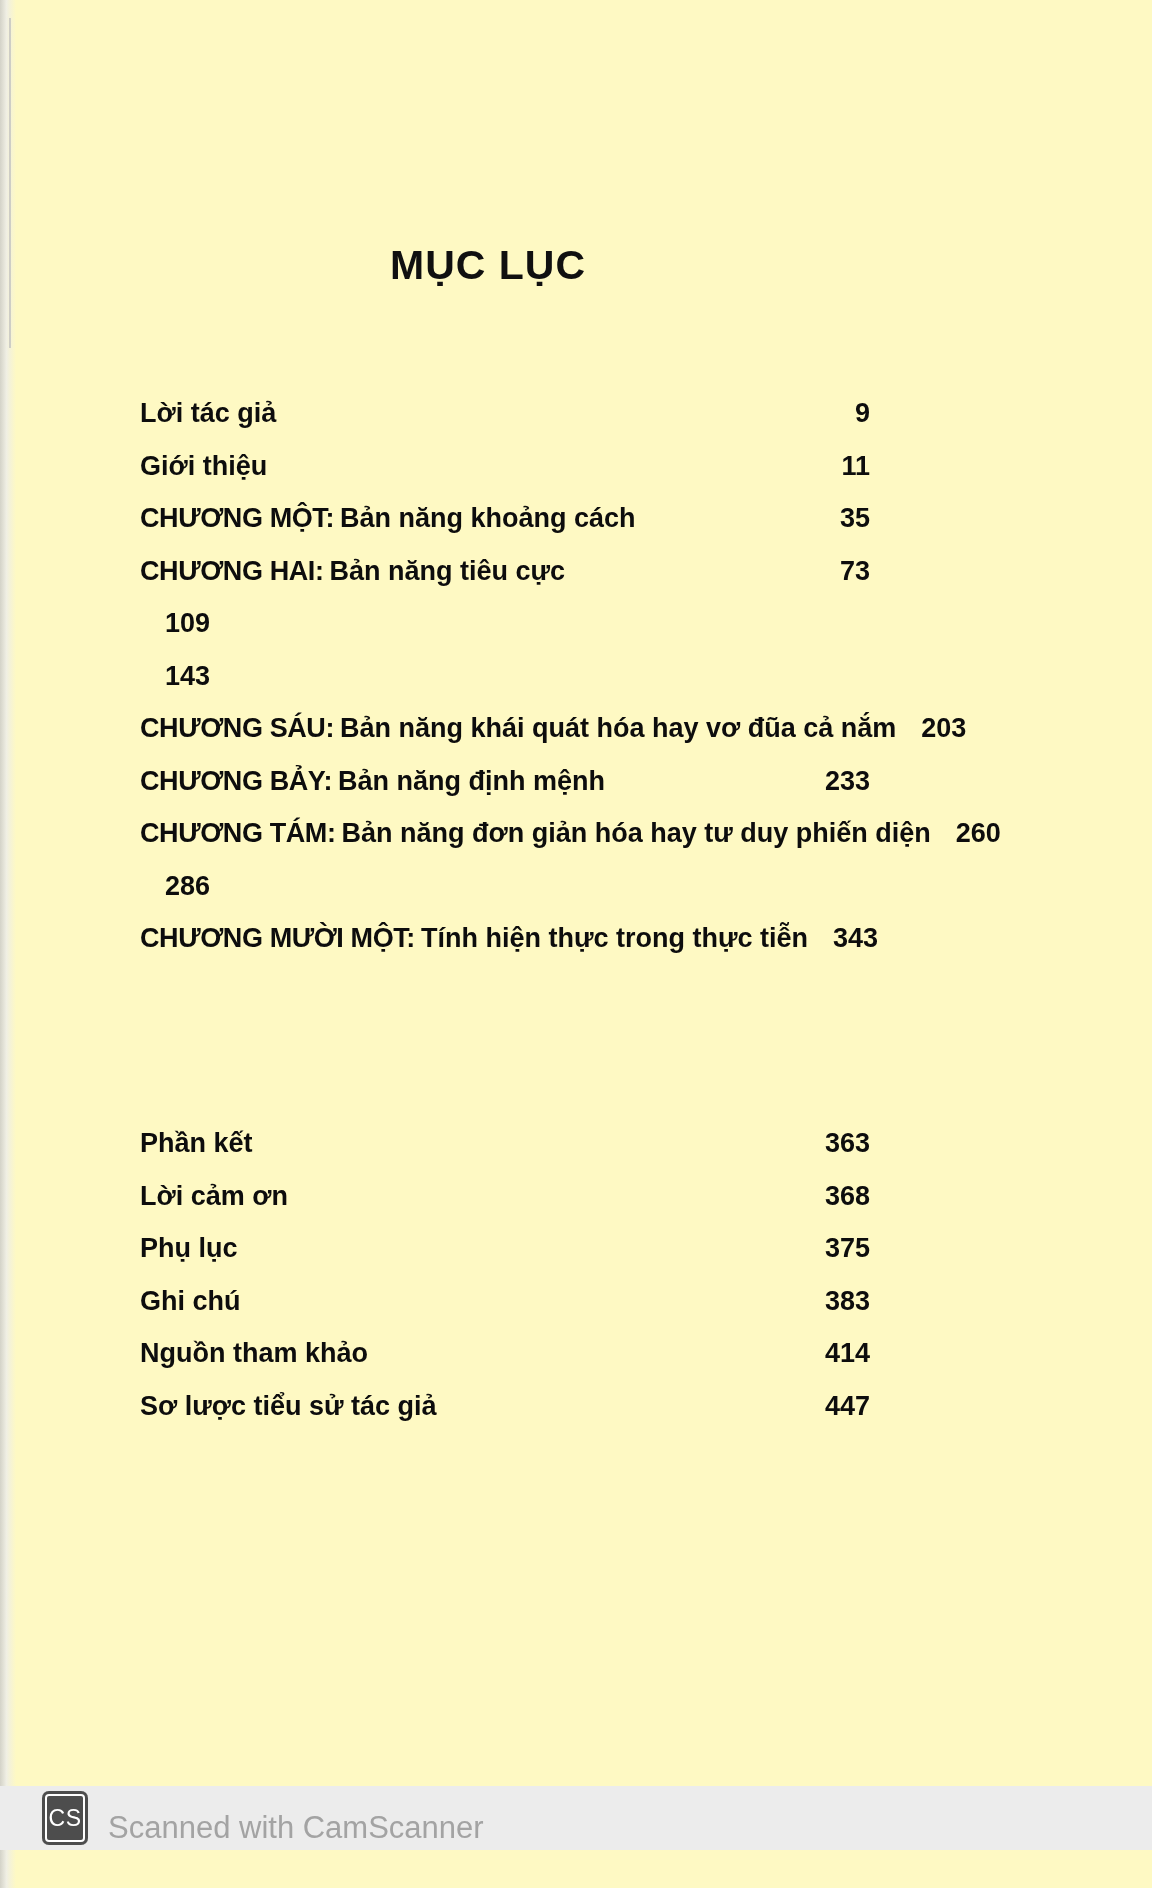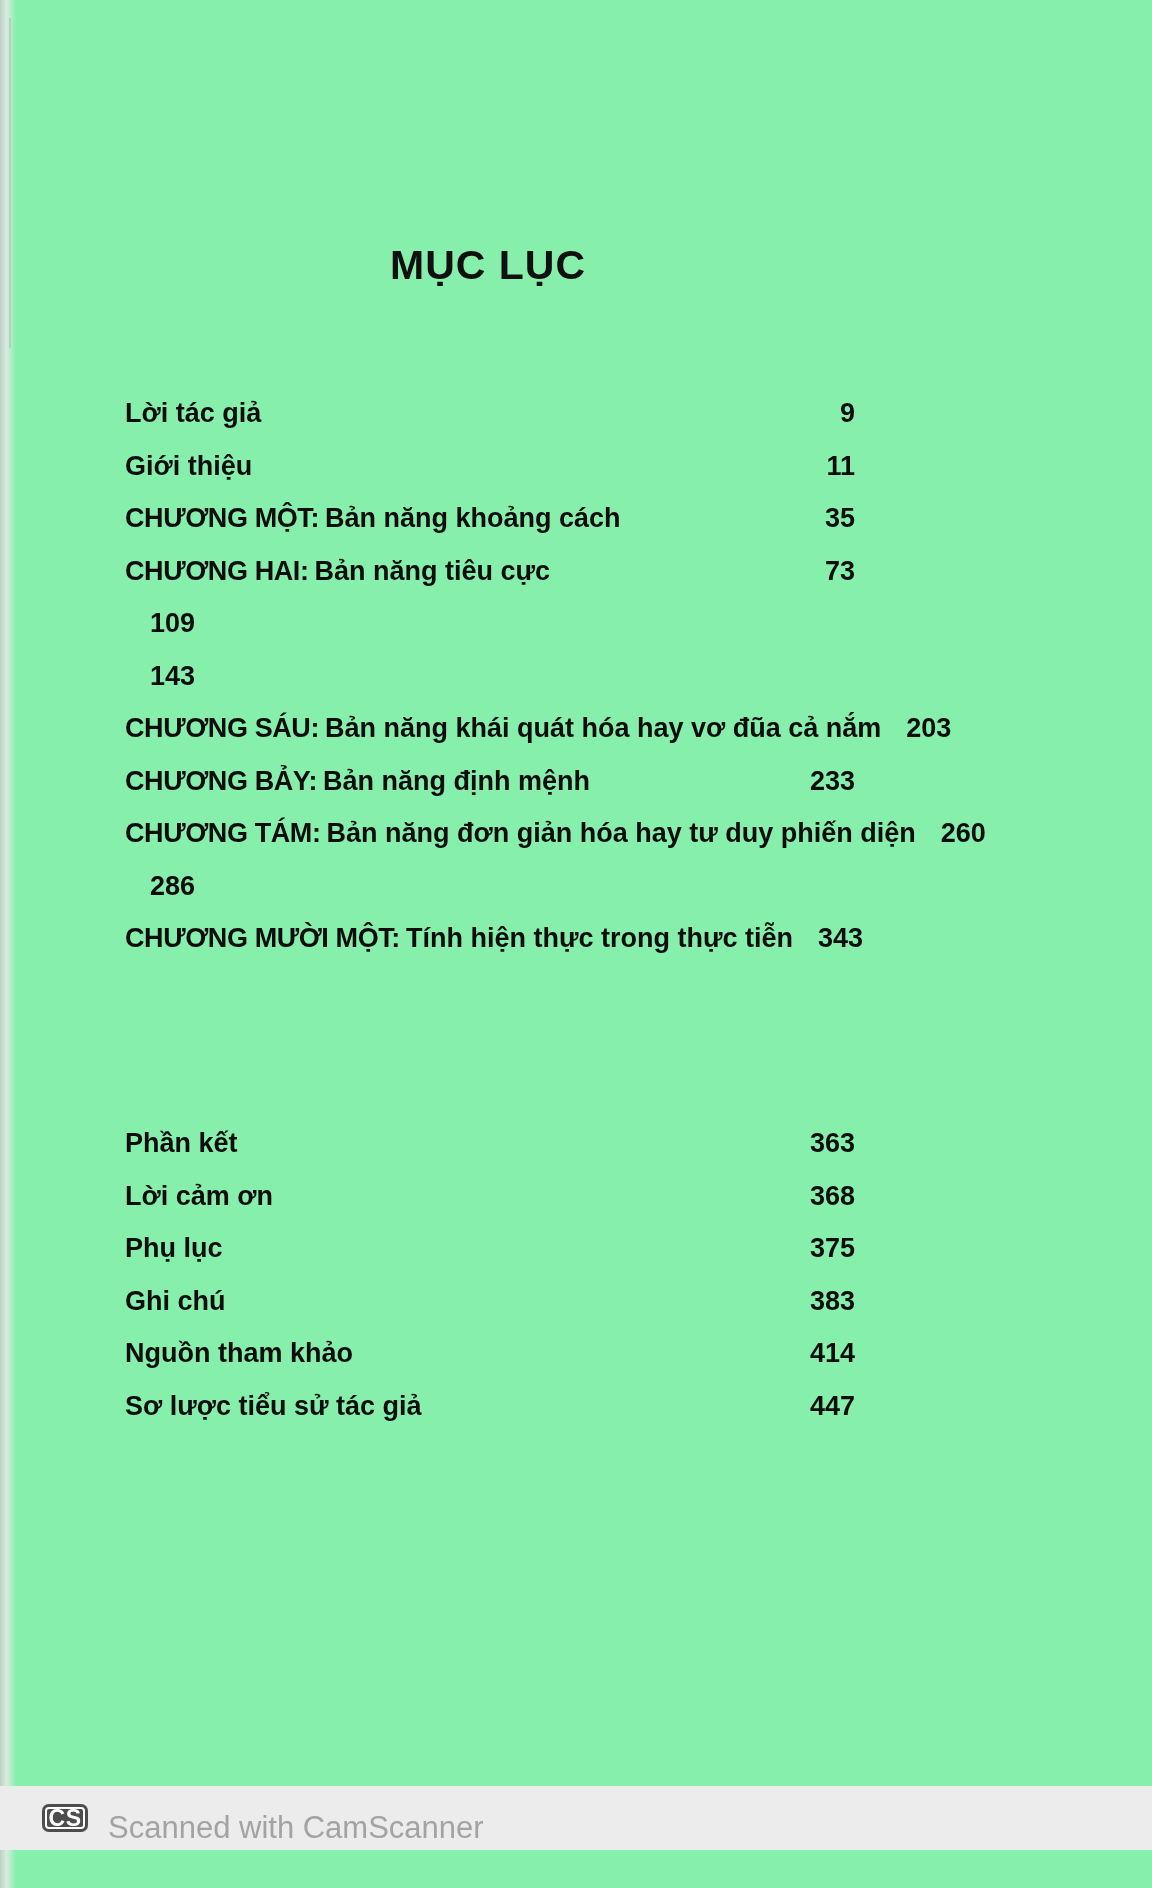--- a/index.html
+++ b/index.html
@@ -4,21 +4,21 @@
 <style>
   html, body {
     margin: 0;
     padding: 0;
     background: #ffffff;
   }
   #scan-page {
     position: relative;
     width: 1152px;
     height: 1888px;
-    background: #86efac;
+    background: #fef9c3;
     overflow: hidden;
     font-family: "Liberation Sans", sans-serif;
     color: #0d0d0d;
   }
   
   .scan-edge {
     position: absolute;
     left: 0;
     top: 0;
     width: 16px;
@@ -41,21 +41,21 @@
     left: 125px;
     width: 726px;
     text-align: center;
     font-size: 41px;
     font-weight: bold;
     letter-spacing: 1px;
     color: #101010;
   }
   .toc-list {
     position: absolute;
-    left: 125px;
+    left: 140px;
     width: 730px;
   }
   #toc-main { top: 398px; }
   #toc-back { top: 1128px; }
   .toc-row {
     display: flex;
     justify-content: space-between;
     align-items: baseline;
     height: 52.5px;
     font-size: 27px;
@@ -83,29 +83,29 @@
     height: 64px;
     background: #ececec;
     display: flex;
     align-items: center;
     padding-left: 42px;
     box-sizing: border-box;
     gap: 20px;
   }
   .cs-badge {
     width: 46px;
-    height: 28px;
+    height: 54px;
     background: #4d4d4d;
     border-radius: 7px;
     color: #ffffff;
     display: flex;
     align-items: center;
     justify-content: center;
     font-size: 23px;
-    font-weight: bold;
+    font-weight: normal;
     letter-spacing: 0.5px;
     box-shadow: inset 0 0 0 3px #4d4d4d, inset 0 0 0 5px #ffffff;
   }
   .cs-text {
     font-size: 31px;
     color: #a3a3a3;
     font-weight: normal;
     margin-top: 19px;
   }
 </style>

